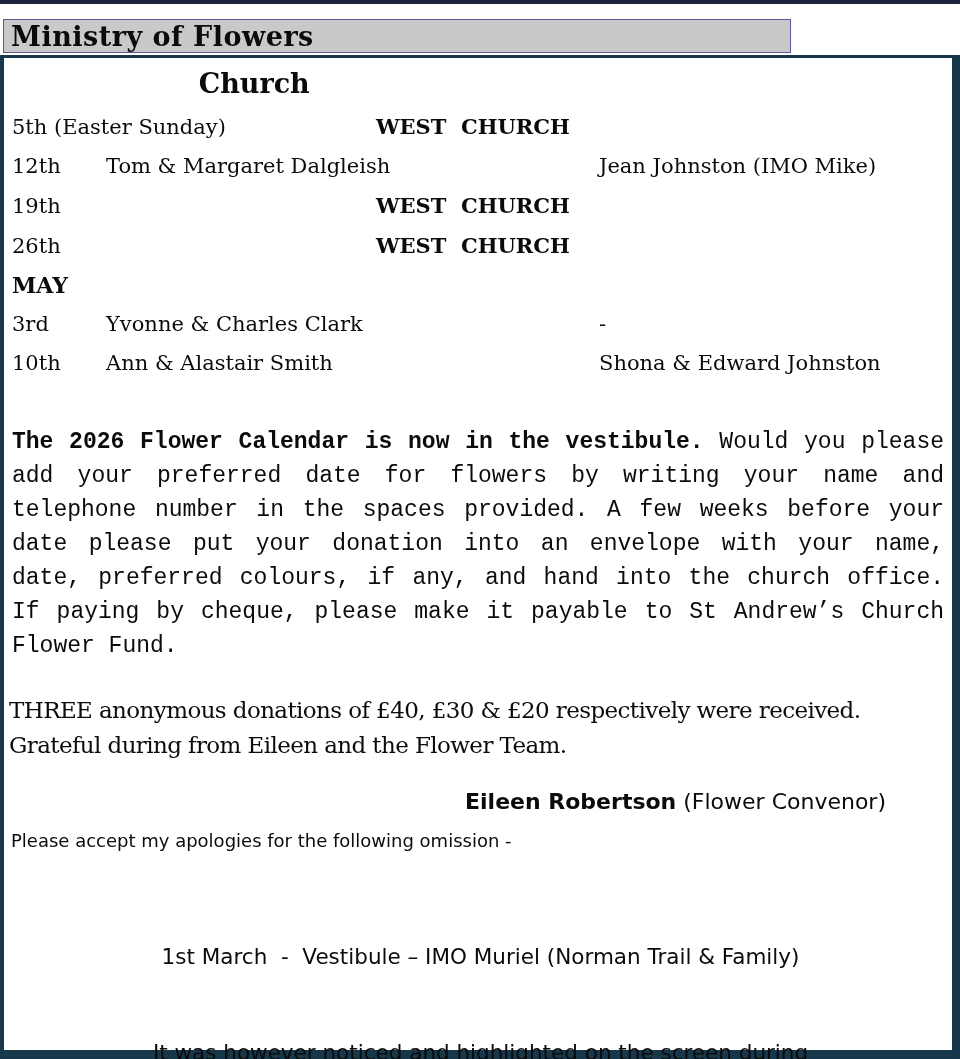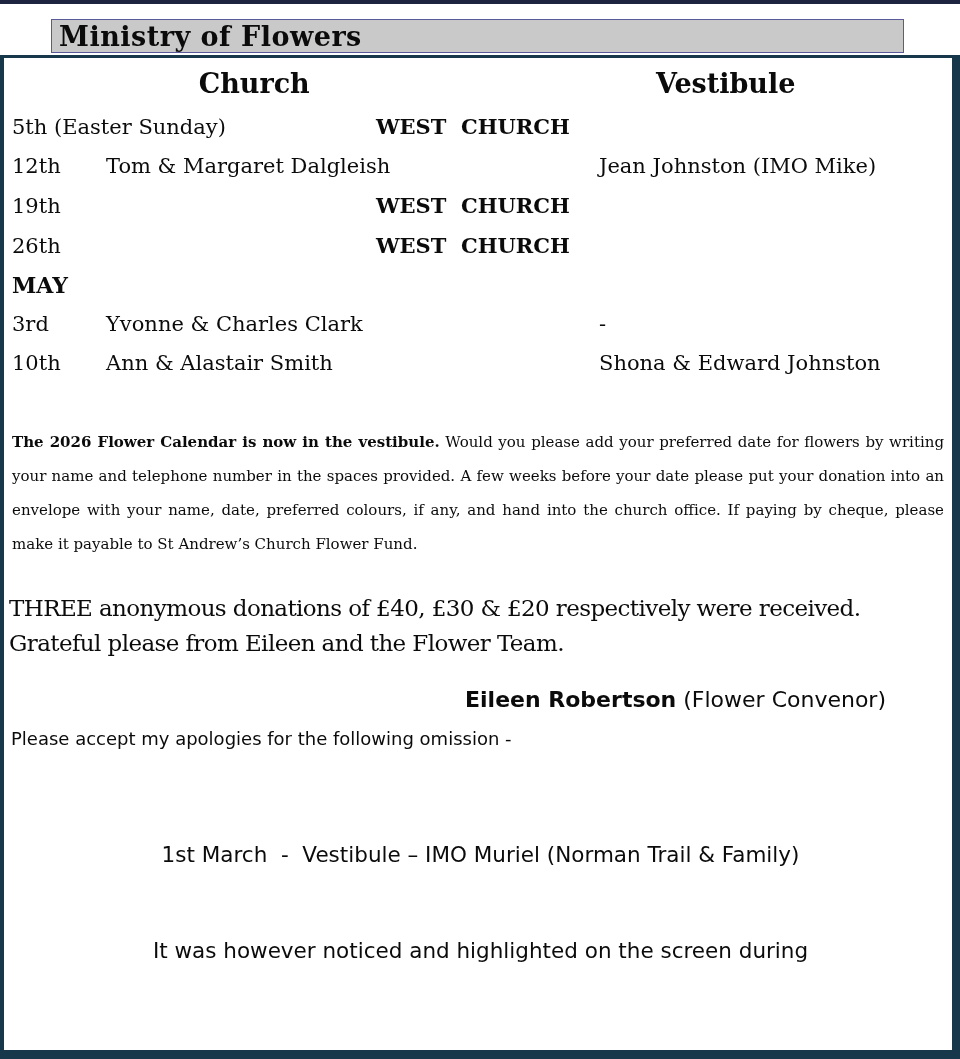--- a/index.html
+++ b/index.html
@@ -9,25 +9,25 @@
     font-family:"DejaVu Serif", serif;
     color:#0b0b0b;
     overflow:hidden;
     position:relative;
   }
   .top-rule{
     position:absolute;top:0;left:0;width:960px;height:4px;
     background:#1c2440;
   }
   .title-bar{
-    position:absolute;top:19px;left:3px;width:853px;height:34px;
+    position:absolute;top:19px;left:3px;width:788px;height:34px;
     background:#c9c9c9;
     border:1px solid #5a5a9a;
     box-sizing:border-box;
-    display:flex;align-items:center;margin-left:48px;
+    display:flex;align-items:center;
   }
   .title-bar .title{
     font-weight:bold;font-size:27px;letter-spacing:0.5px;
     padding-left:7px;
     font-family:"DejaVu Serif", serif;
   }
   .content-box{
     position:absolute;top:55px;left:0;width:960px;height:1004px;
     border-style:solid;
     border-color:#17374a;
@@ -42,22 +42,23 @@
   .col-headings .h.vestibule{width:48%;}
   .schedule{margin-top:8px;font-size:21px;}
   .srow{display:grid;grid-template-columns:95px 495px auto;line-height:39px;align-items:baseline;}
   .srow .cell-date{white-space:nowrap;padding-left:3px;}
   .srow .cell-church{white-space:pre;padding-left:2px;}
   .srow.west .cell-church{font-weight:bold;padding-left:272px;}
   .srow .cell-vestibule{white-space:nowrap;}
   .month-label{font-weight:bold;font-size:22px;line-height:39px;padding-left:3px;}
   .calendar-para{
     margin:42px 8px 0 3px;
-    font-size:15px;line-height:34px;
+    font-size:23px;line-height:34px;
     text-align:justify;
+    font-family:Liberation Mono, monospace;
   }
   .calendar-para .lead{font-weight:bold;}
   .donations{
     margin-top:30px;
     font-size:23px;line-height:35px;
     letter-spacing:-0.6px;
   }
   .comic{font-family:"DejaVu Sans", sans-serif;}
   .convenor-line{
     margin-top:26px;
@@ -84,21 +85,20 @@
 <div class="top-rule"></div>
 
 <div class="title-bar">
   <span class="title">Ministry of Flowers</span>
 </div>
 
 <div class="content-box">
 
   <div class="col-headings">
     <div class="h church">Church</div>
-    <div class="h vestibule">Vestibule</div>
   </div>
 
   <div class="schedule">
 
     <div class="srow west">
       <span class="cell-date" style="grid-column:1 / span 1;white-space:nowrap;">5th (Easter Sunday)</span>
       <span class="cell-church">WEST  CHURCH</span>
       <span class="cell-vestibule"></span>
     </div>
 
@@ -132,21 +132,21 @@
       <span class="cell-date">10th</span>
       <span class="cell-church">Ann &amp; Alastair Smith</span>
       <span class="cell-vestibule">Shona &amp; Edward Johnston</span>
     </div>
   </div>
 
   <p class="calendar-para"><span class="lead">The 2026 Flower Calendar is now in the vestibule.</span><span>  Would you please add your preferred date for flowers by writing your name and telephone number in the spaces provided.  A few weeks before your date please put your donation into an envelope with your name, date, preferred  colours, if any, and hand into the church office.  If paying by cheque, please make it  payable to St Andrew’s Church Flower Fund.</span></p>
 
   <div class="donations">
     <div>THREE anonymous donations of £40, £30 &amp; £20 respectively were received.</div>
-    <div>Grateful please from Eileen and the Flower Team.</div>
+    <div>Grateful during from Eileen and the Flower Team.</div>
   </div>
 
   <div class="convenor-line comic">
     <span class="name">Eileen Robertson</span><span> (Flower Convenor)</span>
   </div>
 
   <div class="apology-intro comic">Please accept my apologies for the following omission -</div>
 
   <div class="omission-block comic">
     <div>1st March  -  Vestibule – IMO Muriel (Norman Trail &amp; Family)</div>

